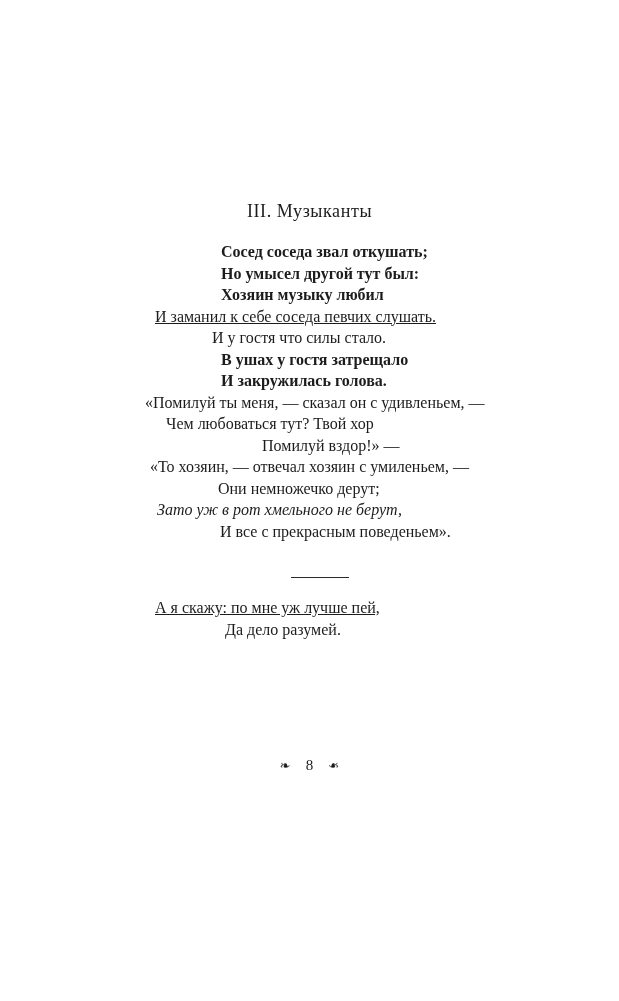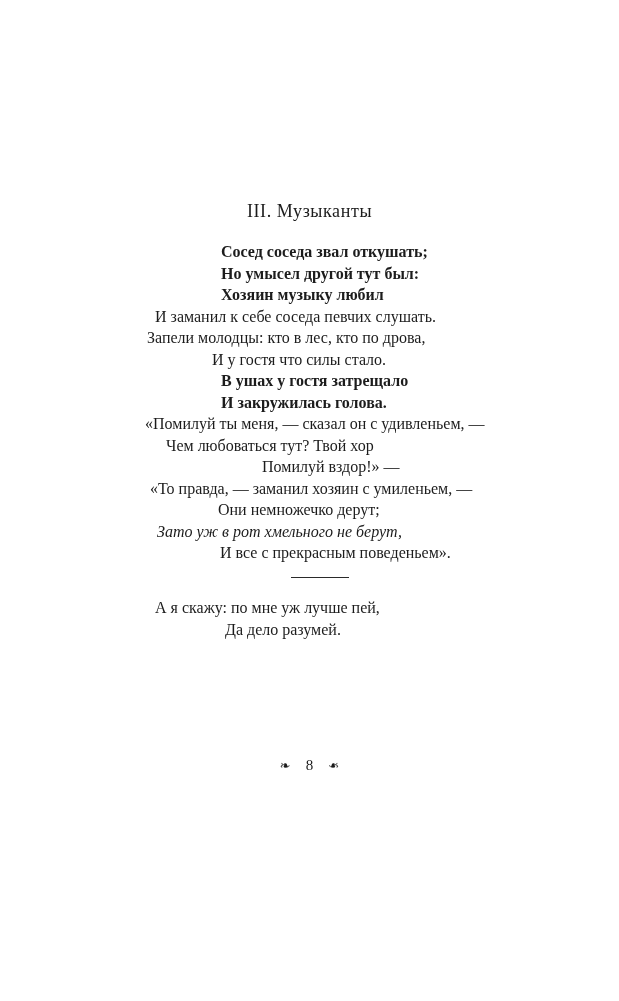--- a/index.html
+++ b/index.html
@@ -41,21 +41,21 @@
     left: 145px;
     font-size: 16px;
     line-height: 21.5px;
     white-space: nowrap;
   }
   .line { min-height: 21.5px; }
   
   .ind0   { margin-left: 0; }
   .ind2   { margin-left: 2px; }
   .ind5   { margin-left: 5px; }
-  .ind10  { margin-left: 10px; }
+  .ind10  { margin-left: 10px; text-decoration: underline; }
   .ind18  { margin-left: 12px; font-style: italic; }
   .ind45  { margin-left: 21px; }
   .ind55  { margin-left: 75px; }
   .ind67  { margin-left: 67px; }
   .ind73  { margin-left: 73px; }
   .ind76  { margin-left: 76px; font-weight: bold; }
   .ind80  { margin-left: 80px; }
   .ind117 { margin-left: 117px; }
   .divider {
     position: absolute;
@@ -93,28 +93,27 @@
 
 <div class="page">
 
   <h1 class="title">III. Музыканты</h1>
 
   <div class="poem">
     <div class="line ind76">Сосед соседа звал откушать;</div>
     <div class="line ind76">Но умысел другой тут был:</div>
     <div class="line ind76">Хозяин музыку любил</div>
     <div class="line ind10">И заманил к себе соседа певчих слушать.</div>
-    <div class="line ind2">Запели молодцы: кто в лес, кто по дрова,</div>
     <div class="line ind67">И у гостя что силы стало.</div>
     <div class="line ind76">В ушах у гостя затрещало</div>
     <div class="line ind76">И закружилась голова.</div>
     <div class="line ind0">«Помилуй ты меня, — сказал он с удивленьем, —</div>
     <div class="line ind45">Чем любоваться тут? Твой хор</div>
     <div class="line ind117">Помилуй вздор!» —</div>
-    <div class="line ind5">«То правда, — заманил хозяин с умиленьем, —</div>
+    <div class="line ind5">«То хозяин, — отвечал хозяин с умиленьем, —</div>
     <div class="line ind73">Они немножечко дерут;</div>
     <div class="line ind18">Зато уж в рот хмельного не берут,</div>
     <div class="line ind55">И все с прекрасным поведеньем».</div>
   </div>
 
   <div class="divider"></div>
 
   <div class="epilogue">
     <div class="line ind10">А я скажу: по мне уж лучше пей,</div>
     <div class="line ind80">Да дело разумей.</div>

